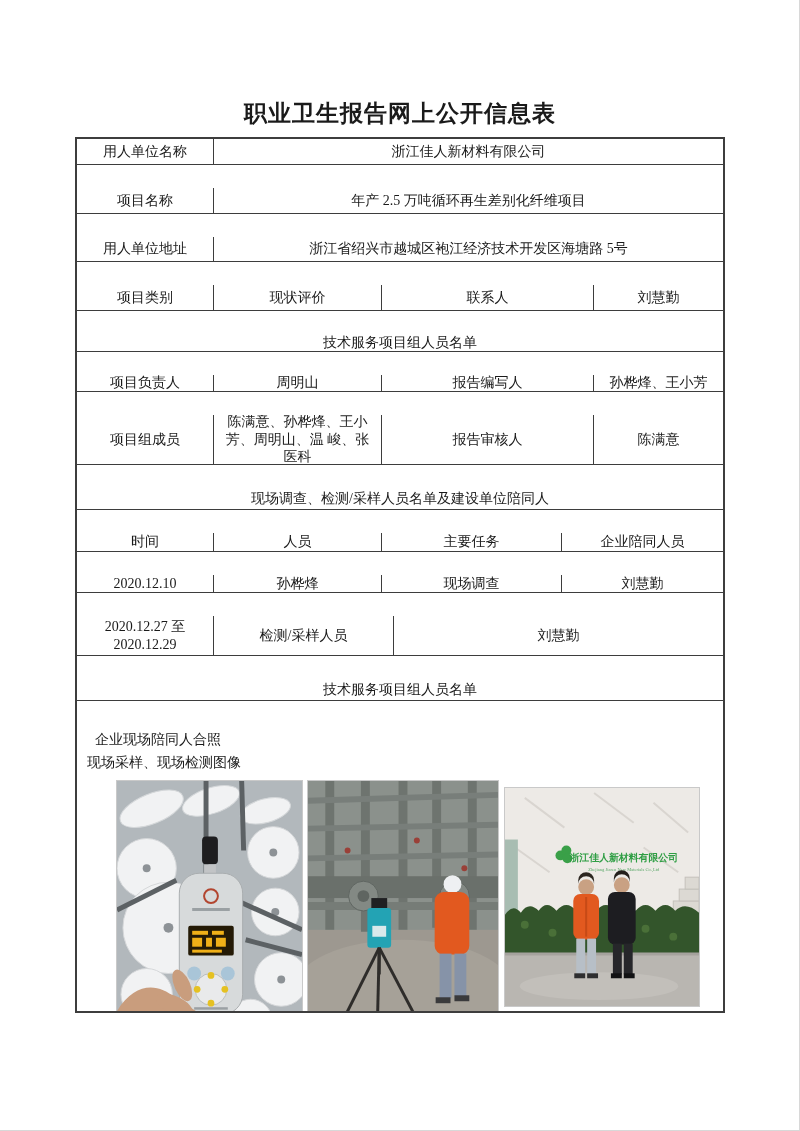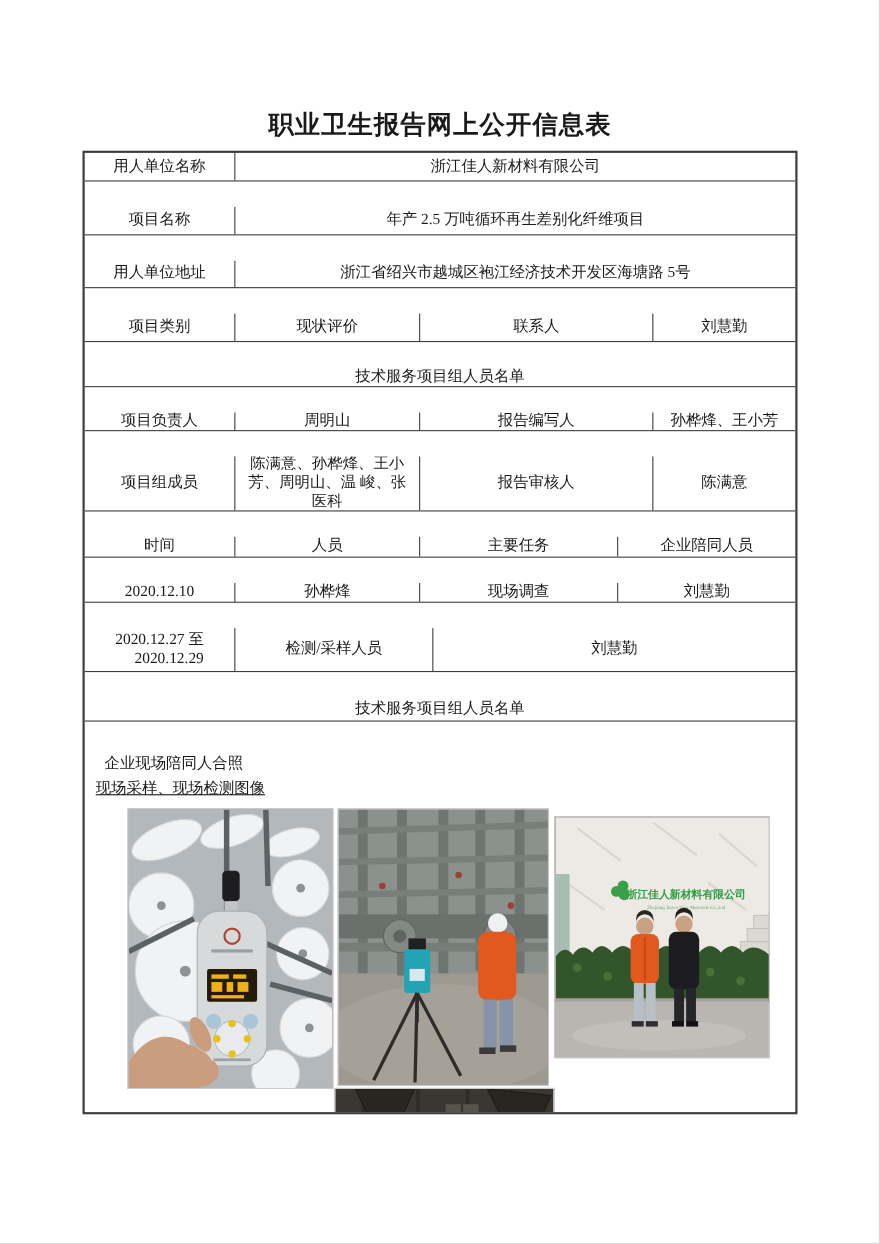--- a/index.html
+++ b/index.html
@@ -29,28 +29,28 @@
   .tr { display:flex; flex:none; border-bottom:1px solid #3d3d3d; }
   .tr.last { border-bottom:none; flex:1; }
   .td {
     border-right:1px solid #3d3d3d;
     display:flex; align-items:center; justify-content:center;
     text-align:center; padding:0 5px; line-height:1.25;
     overflow:hidden;
   }
   .td.end { border-right:none; }
   .td.grow { flex:1; }
-  .pre { white-space:pre-line;text-align:right; }
+  .pre { white-space:pre-line; }
   .w137{width:137px;flex:none;} .w168{width:168px;flex:none;}
   .w212{width:212px;flex:none;} .w180{width:180px;flex:none;}
   
   .photo-cell { position:relative; display:block; padding:0; }
   .caption { position:absolute; left:10px; font-size:14px; text-align:left; }
   .cap1 { top:7px; left:18px; }
-  .cap2 { top:30px;text-decoration:underline; }
+  .cap2 { top:30px; }
   .photo { position:absolute; border:1px solid #c9c9c9; background:#999; overflow:hidden; }
   .photo svg { display:block; width:100%; height:100%; }
   #photo1 { left:39px;  top:56px;  width:187px; height:255px; }
   #photo2 { left:230px; top:56px;  width:192px; height:252px; }
   #photo3 { left:427px; top:63px;  width:196px; height:220px; }
   #photo4 { left:227px; top:310px; width:200px; height:254px; }
 </style>
 </head>
 <body>
 
@@ -93,20 +93,23 @@
       <div class="td grow end">孙桦烽、王小芳</div>
     </div>
 
     <div class="tr" style="height:50px">
       <div class="td w137">项目组成员</div>
       <div class="td w168">陈满意、孙桦烽、王小芳、周明山、温 峻、张医科</div>
       <div class="td w212">报告审核人</div>
       <div class="td grow end">陈满意</div>
     </div>
 
+    <div class="tr" style="height:22px">
+      <div class="td grow end">现场调查、检测/采样人员名单及建设单位陪同人</div>
+    </div>
 
     <div class="tr" style="height:19px">
       <div class="td w137">时间</div>
       <div class="td w168">人员</div>
       <div class="td w180">主要任务</div>
       <div class="td grow end">企业陪同人员</div>
     </div>
 
     <div class="tr" style="height:18px">
       <div class="td w137">2020.12.10</div>

